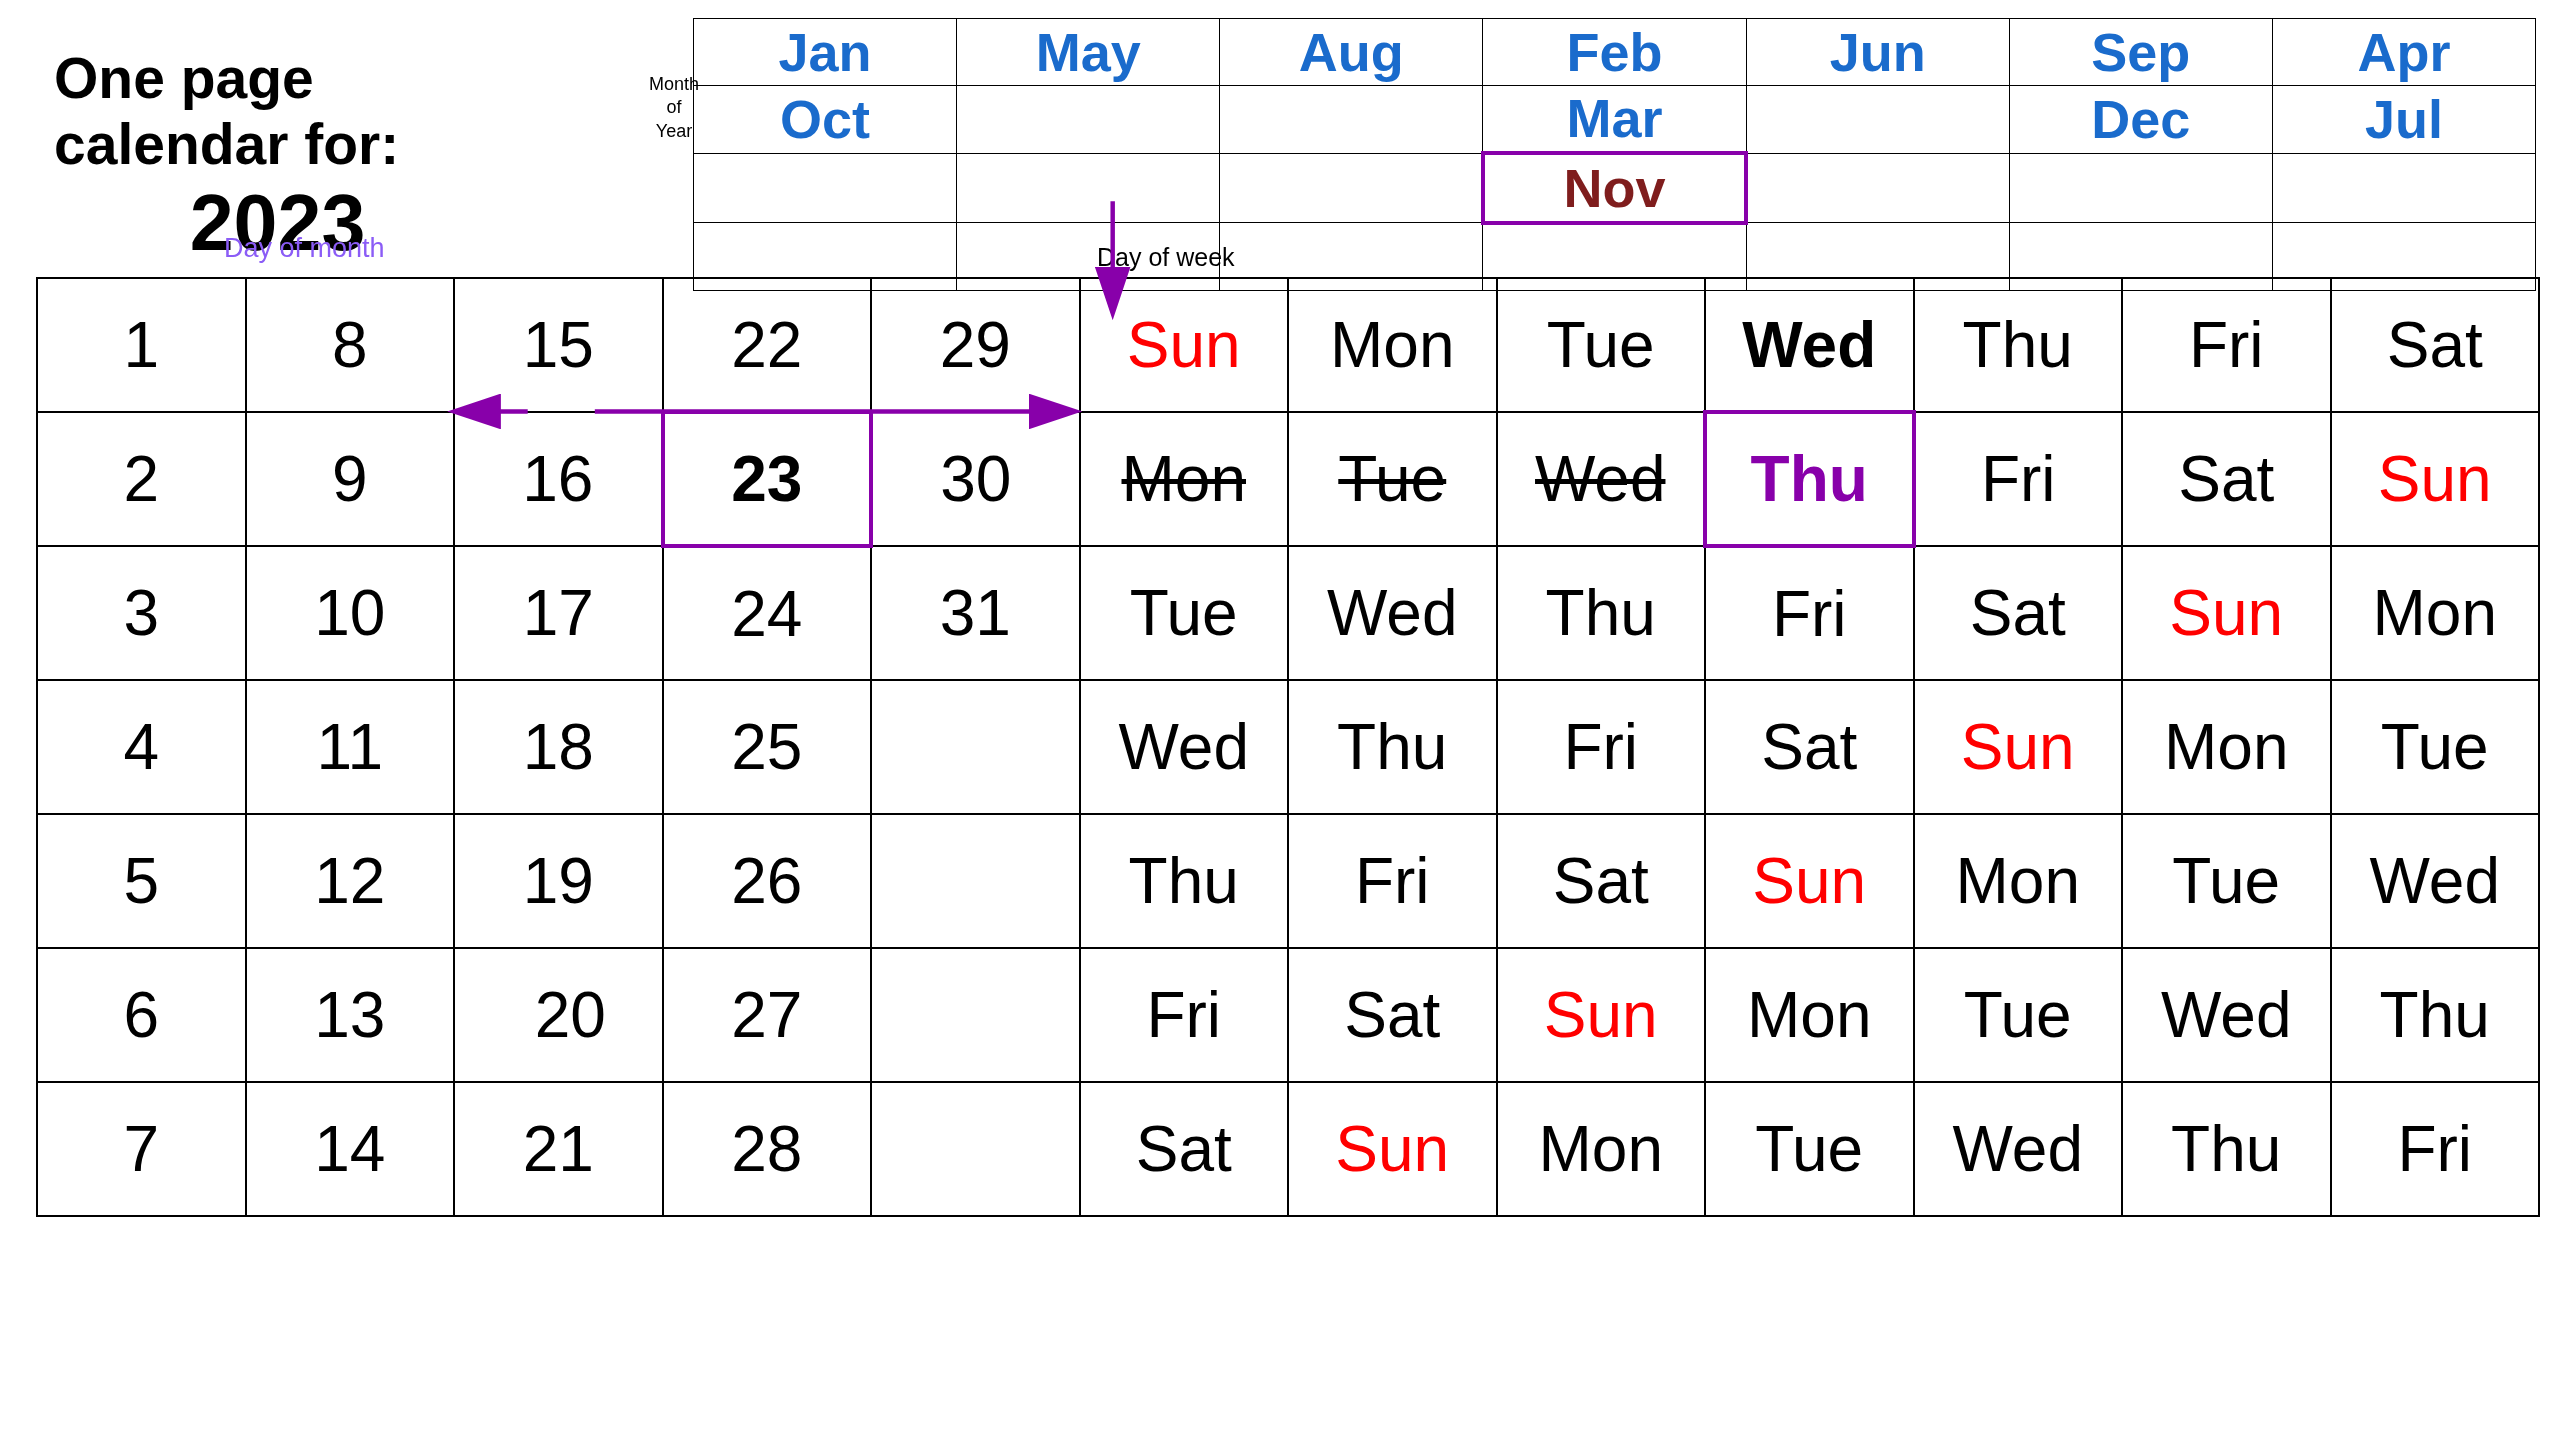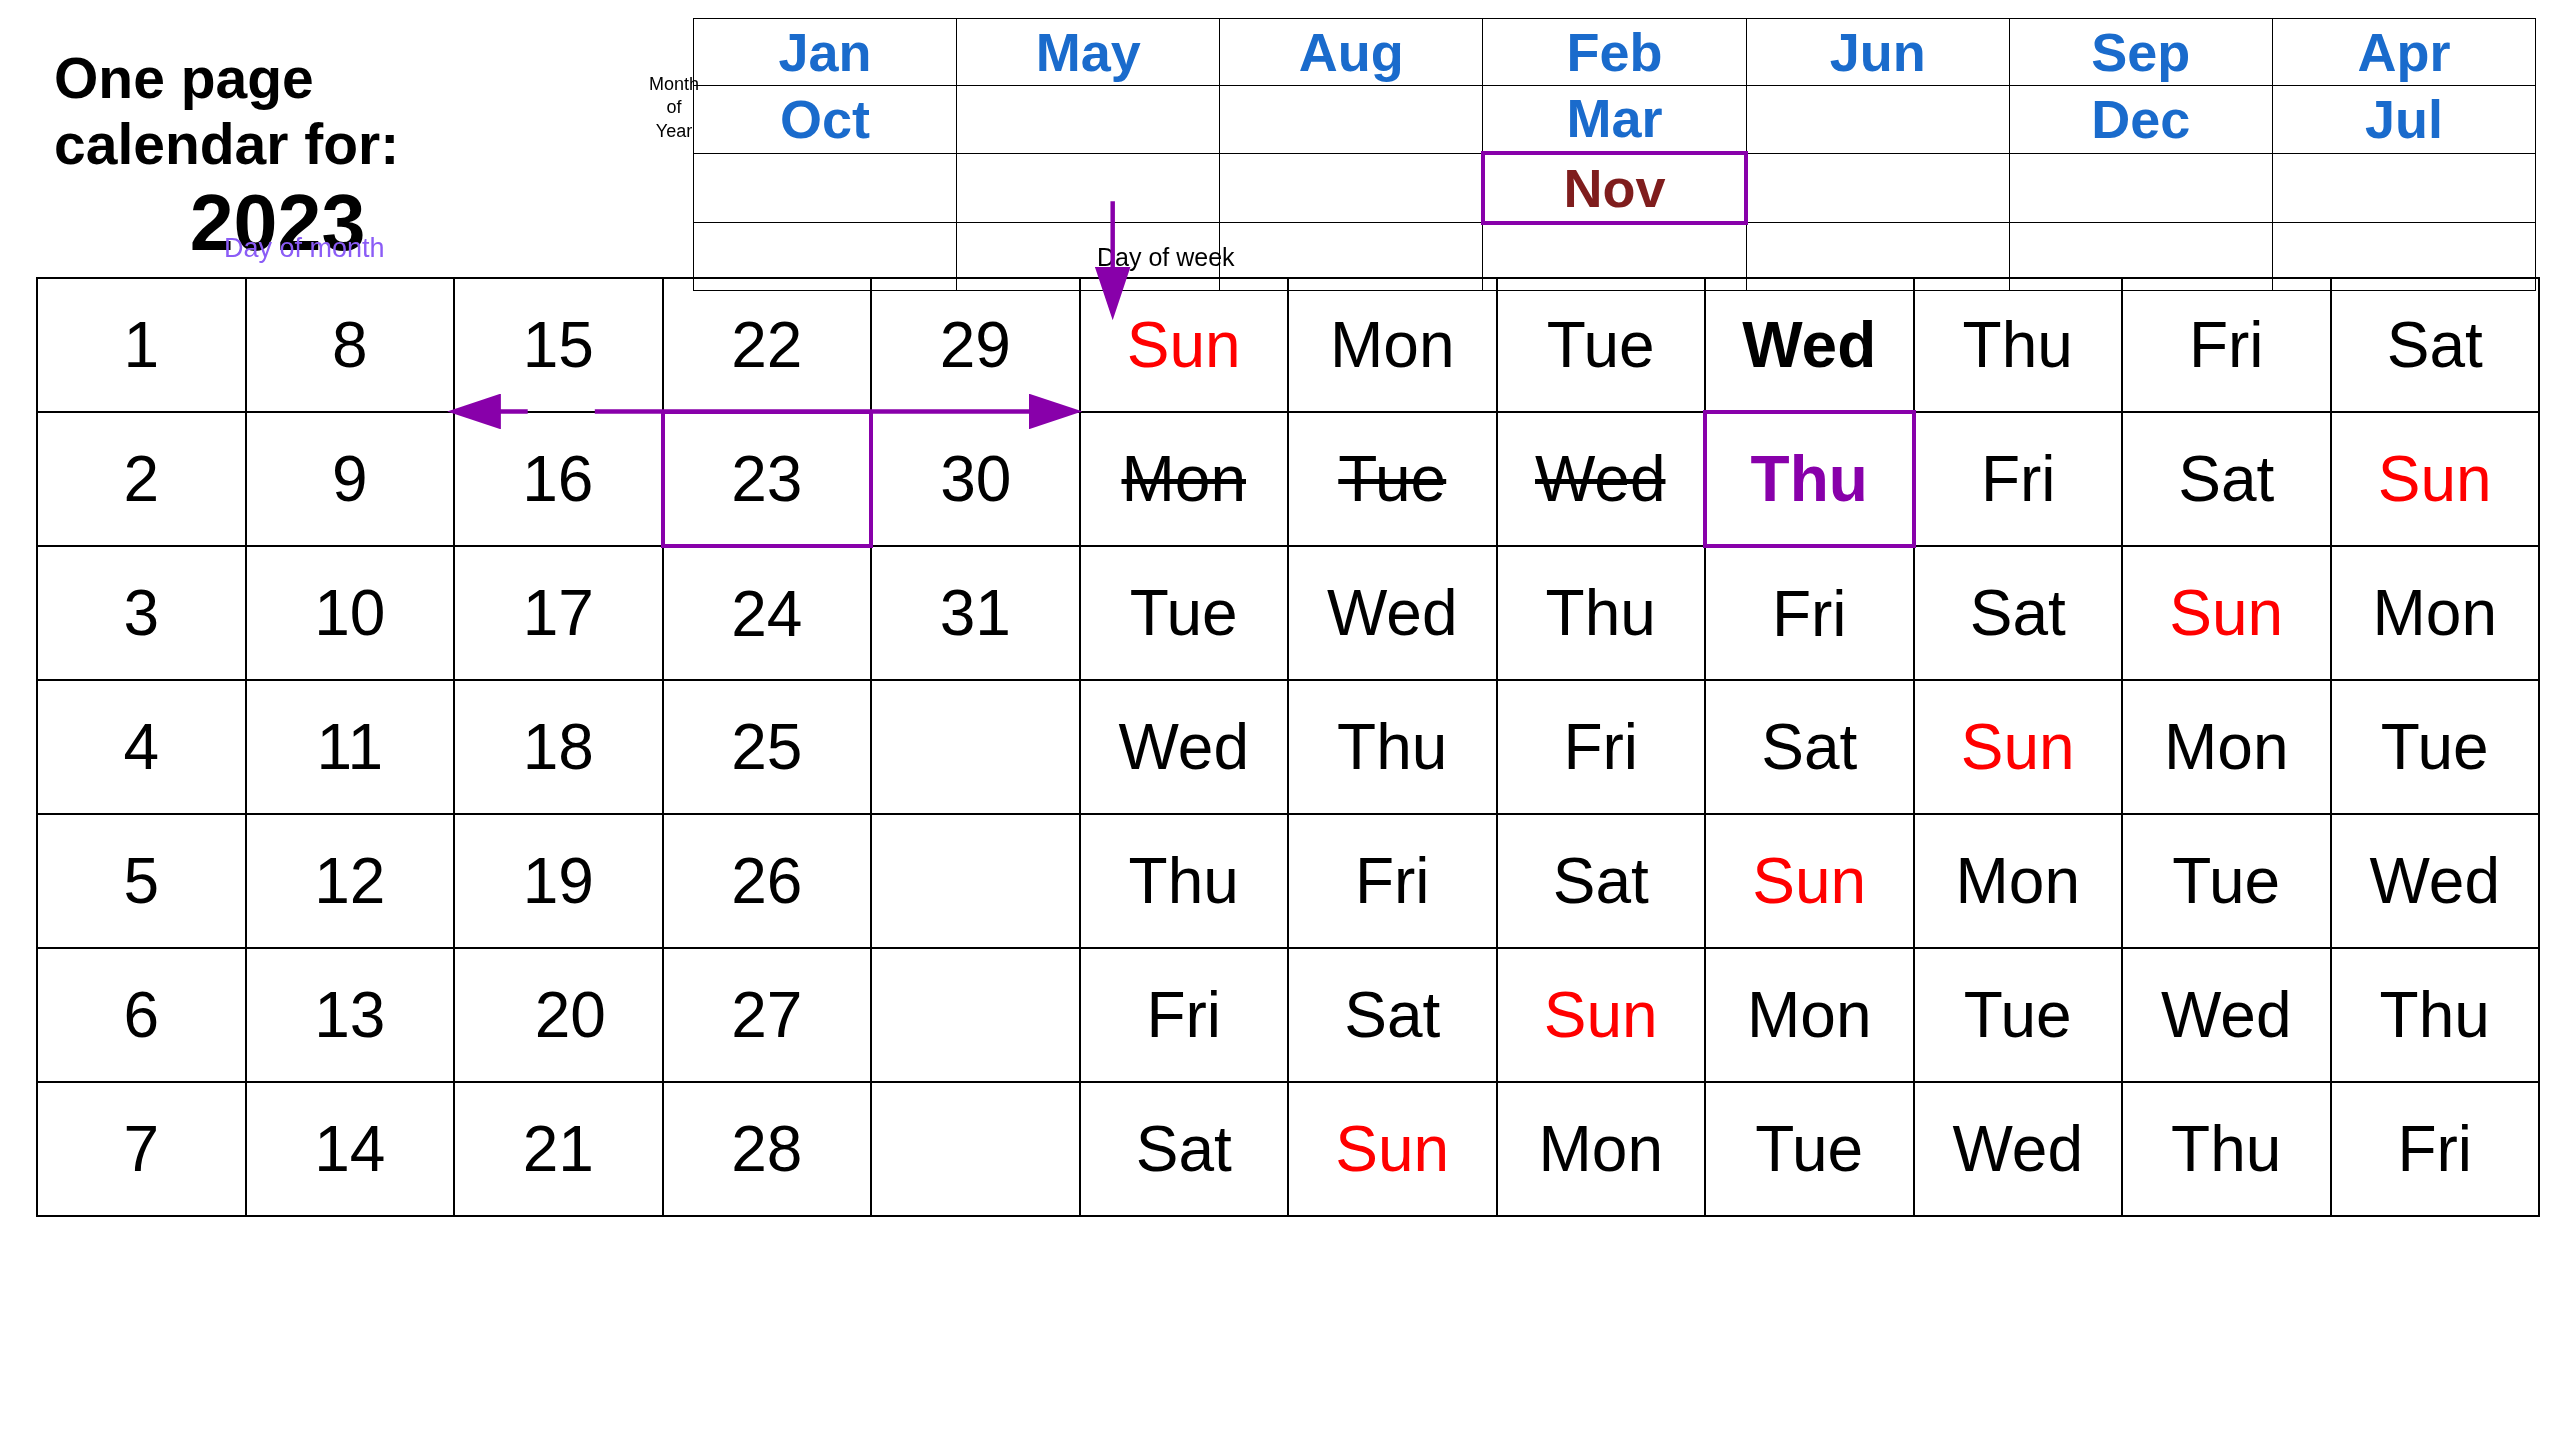--- a/index.html
+++ b/index.html
@@ -204,21 +204,21 @@
         <td style="font-size:64px; font-weight:bold;">Wed</td>
         <td style="font-size:64px;">Thu</td>
         <td style="font-size:64px;">Fri</td>
         <td style="font-size:64px;">Sat</td>
       </tr>
 
       <tr>
         <td style="font-size:64px;">2</td>
         <td style="font-size:64px;">9</td>
         <td style="font-size:64px;">16</td>
-        <td style="font-size:64px; border:4.5px solid #8800aa; color:black;">23</td>
+        <td style="font-size:64px; border:4.5px solid #8800aa; color:black;font-weight:bold;">23</td>
         <td style="font-size:64px;">30</td>
         <td style="font-size:64px; text-decoration:line-through; text-decoration-thickness:4.5px;">Mon</td>
         <td style="font-size:64px; text-decoration:line-through; text-decoration-thickness:4.5px;">Tue</td>
         <td style="font-size:64px; text-decoration:line-through; text-decoration-thickness:4.5px;">Wed</td>
         <td style="font-size:64px; border:4.5px solid #8800aa; color:#8800aa; font-weight:bold;">Thu</td>
         <td style="font-size:64px;">Fri</td>
         <td style="font-size:64px;">Sat</td>
         <td style="font-size:64px; color:red;">Sun</td>
       </tr>
 

